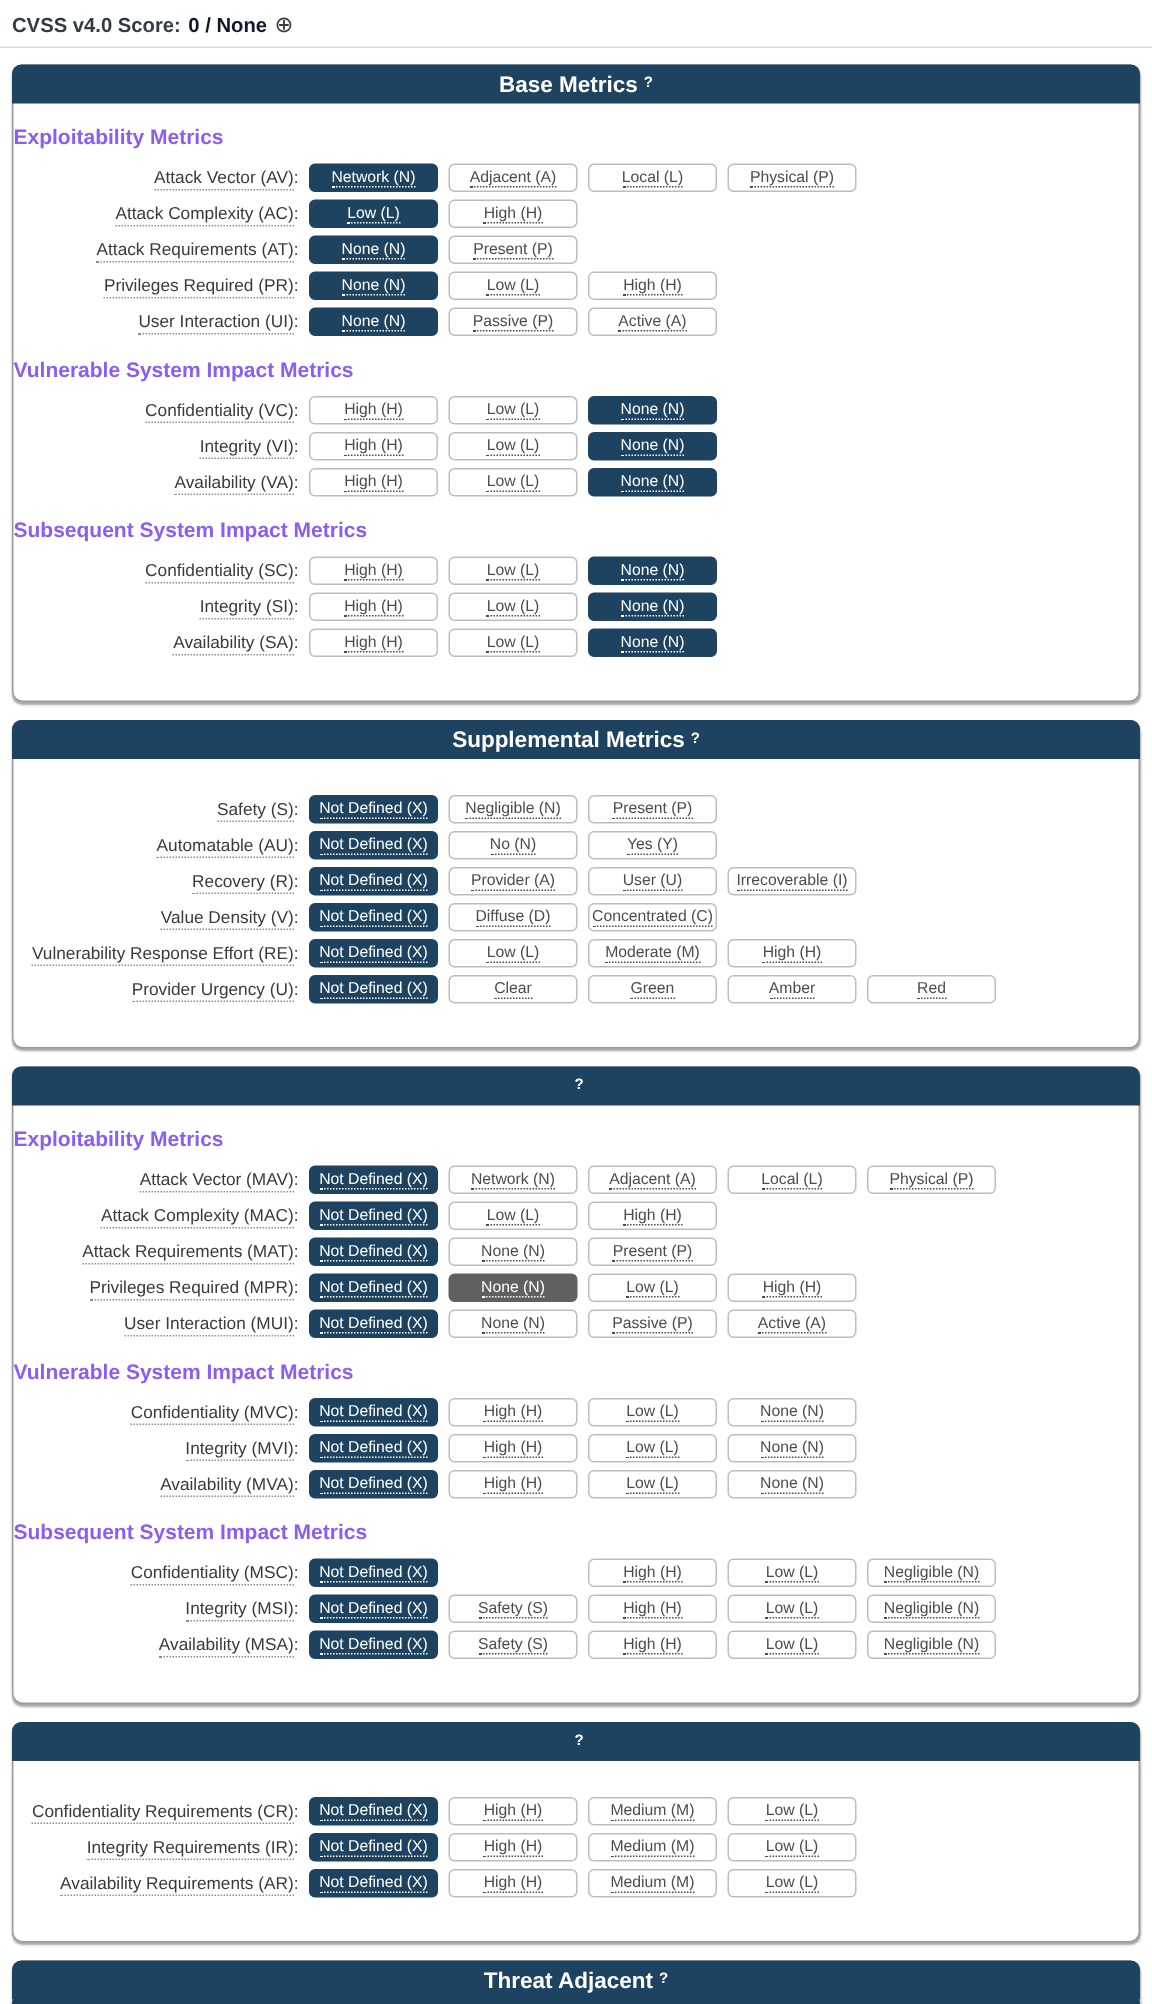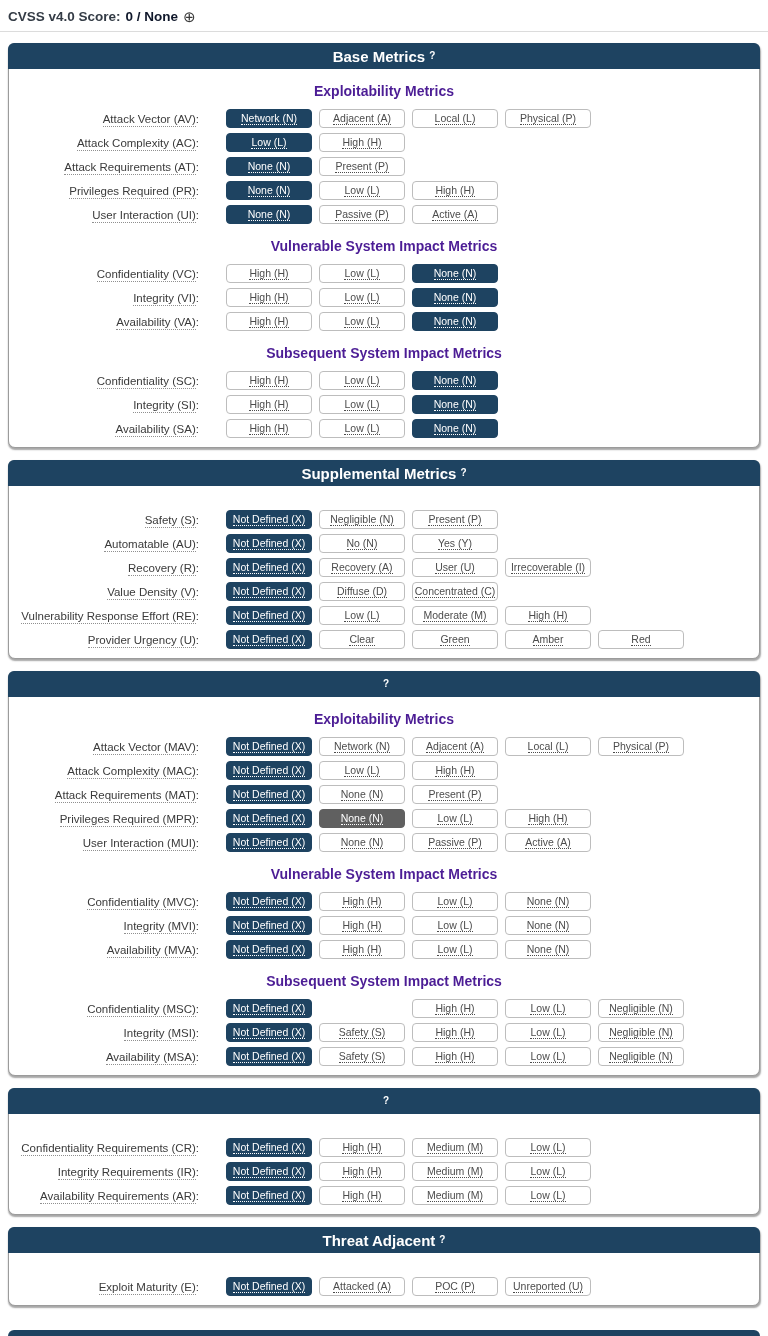--- a/index.html
+++ b/index.html
@@ -21,47 +21,45 @@
     margin-left:5px;color:#3a3a3a;font-weight:normal;
     font-size:15px;line-height:1;cursor:pointer;
   }
   
   .metric-box{
     margin:12px 8px 0 8px;
     border:1px solid #9b9b9b;
     border-radius:7px;
     box-shadow:0.5px 1.5px 1.5px rgba(0,0,0,0.35);
     background:#fff;
-    padding-bottom:4px;
+    padding-bottom:24px;
   }
   #sections-root .metric-box:first-child{margin-top:11px;}
   .box-header{
     background:var(--navy,#1e4361);
     color:#fff;
     height:26px;
     display:flex;align-items:center;justify-content:center;
     border-radius:6px 6px 0 0;
     font-size:15px;font-weight:bold;
     margin:-1px -1px 0 -1px;
   }
   .help{
     font-size:10px;margin-left:4px;cursor:pointer;font-weight:bold;
     position:relative;top:-1px;
   }
   .group-heading{
-    text-align:center;
-    font-size:14px;font-weight:bold;color:#4c1d95;
+    font-size:14px;font-weight:bold;color:#8b5cf6;
     margin:14px 0 10px 0;
   }
   .rows-top-gap{margin-top:24px;}
   
   .metric-row{
     display:flex;align-items:center;
     margin-bottom:5px;
-    gap:20px;
   }
   .label-cell{
     width:190px;flex:none;
     text-align:right;padding-right:7px;
     font-size:11.5px;color:#3a3a3a;
     white-space:nowrap;
   }
   .metric-label{
     border-bottom:1px dotted #8f8f8f;
     padding-bottom:1px;
@@ -306,21 +304,21 @@
             </div>
           </div>
         </div>
         <div class="metric-row">
           <div class="label-cell"><span class="metric-label">Recovery (R)</span>:</div>
           <div class="opts">
             <div class="opt selected">
               <span class="t">Not Defined (X)</span>
             </div>
             <div class="opt normal">
-              <span class="t">Recovery (A)</span>
+              <span class="t">Provider (A)</span>
             </div>
             <div class="opt normal">
               <span class="t">User (U)</span>
             </div>
             <div class="opt normal">
               <span class="t">Irrecoverable (I)</span>
             </div>
           </div>
         </div>
         <div class="metric-row">

